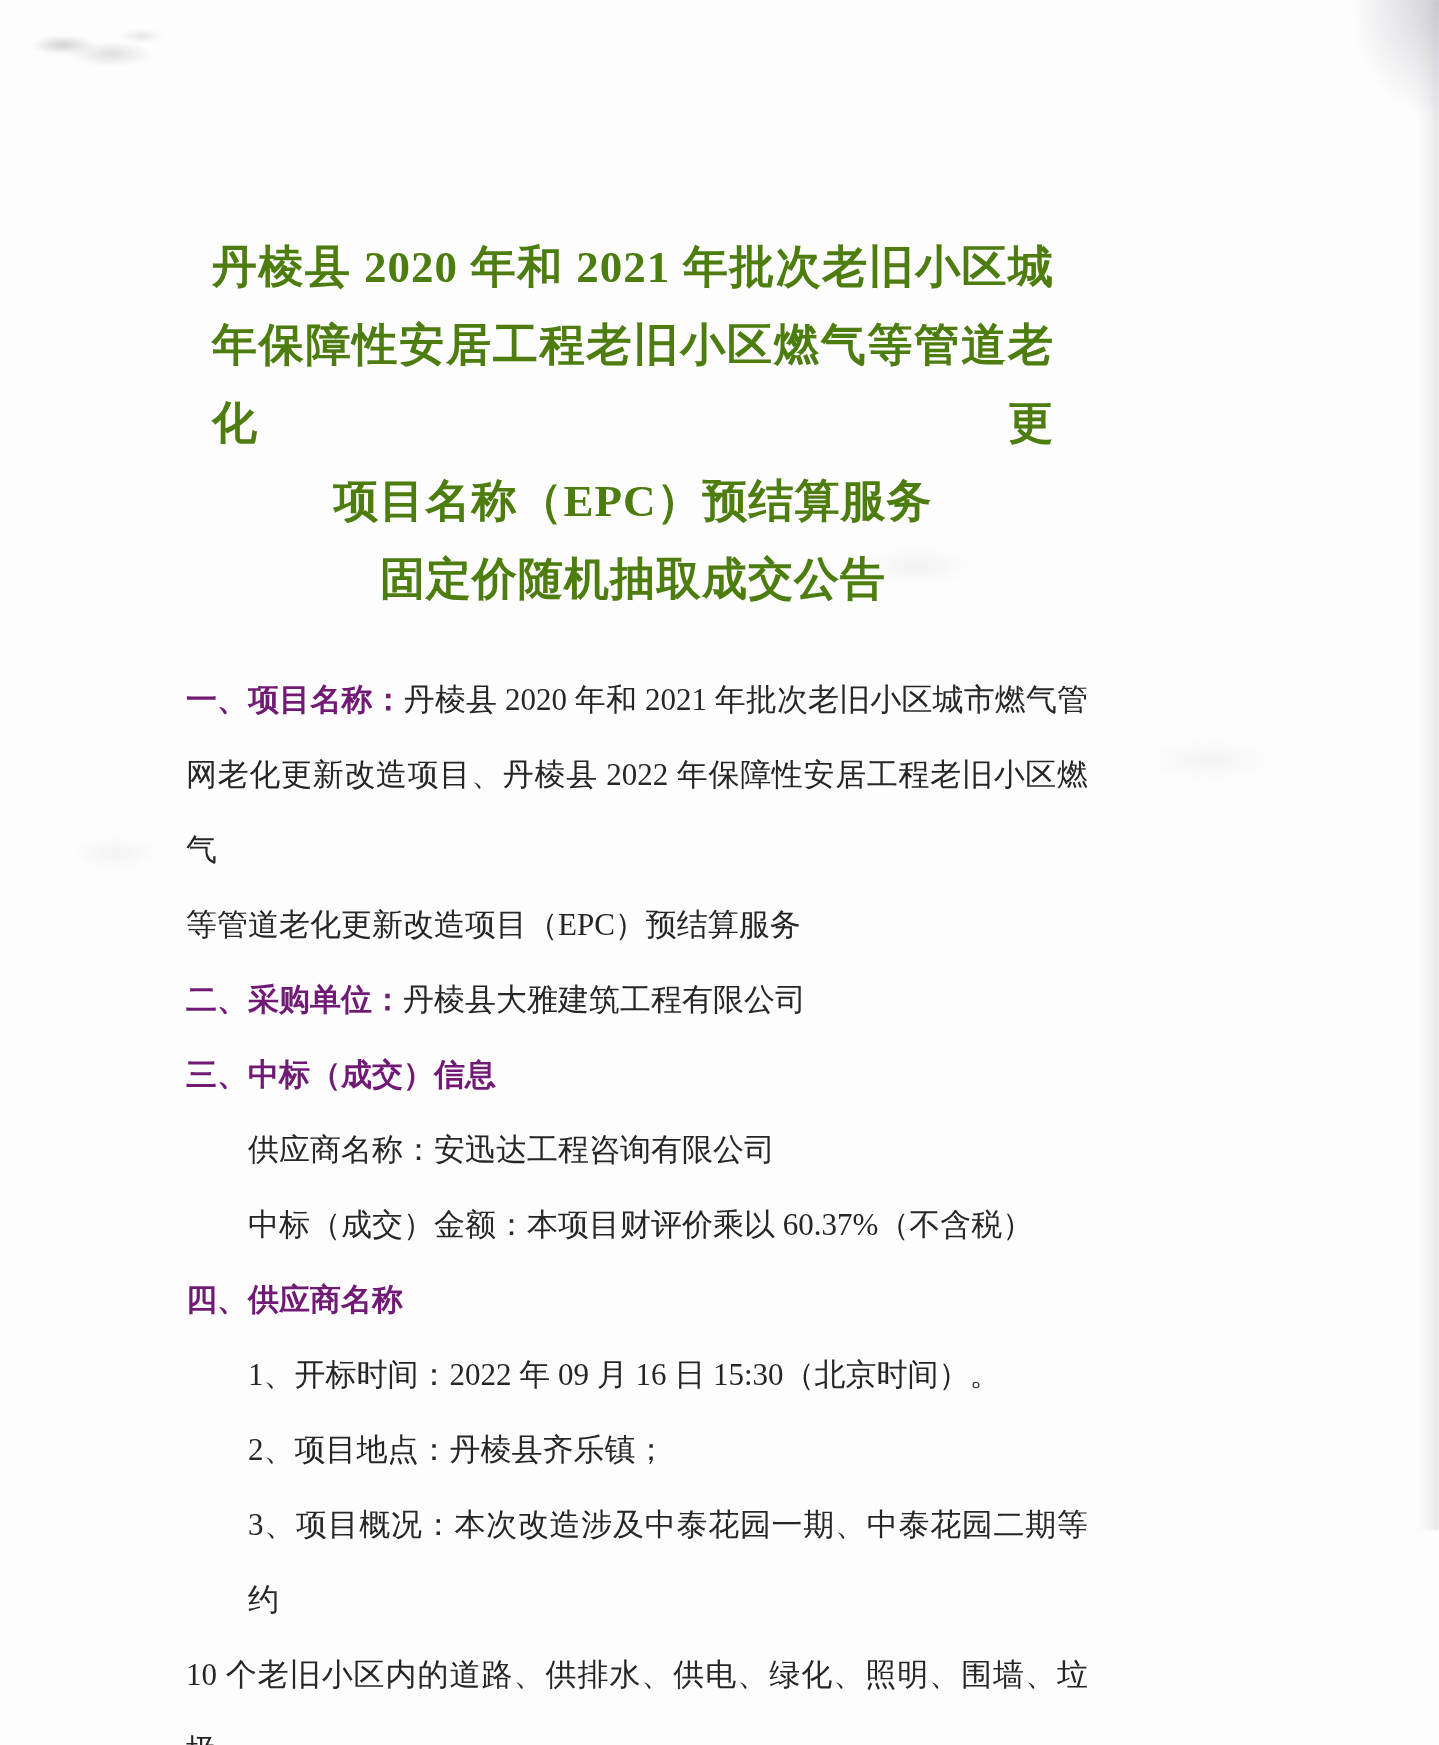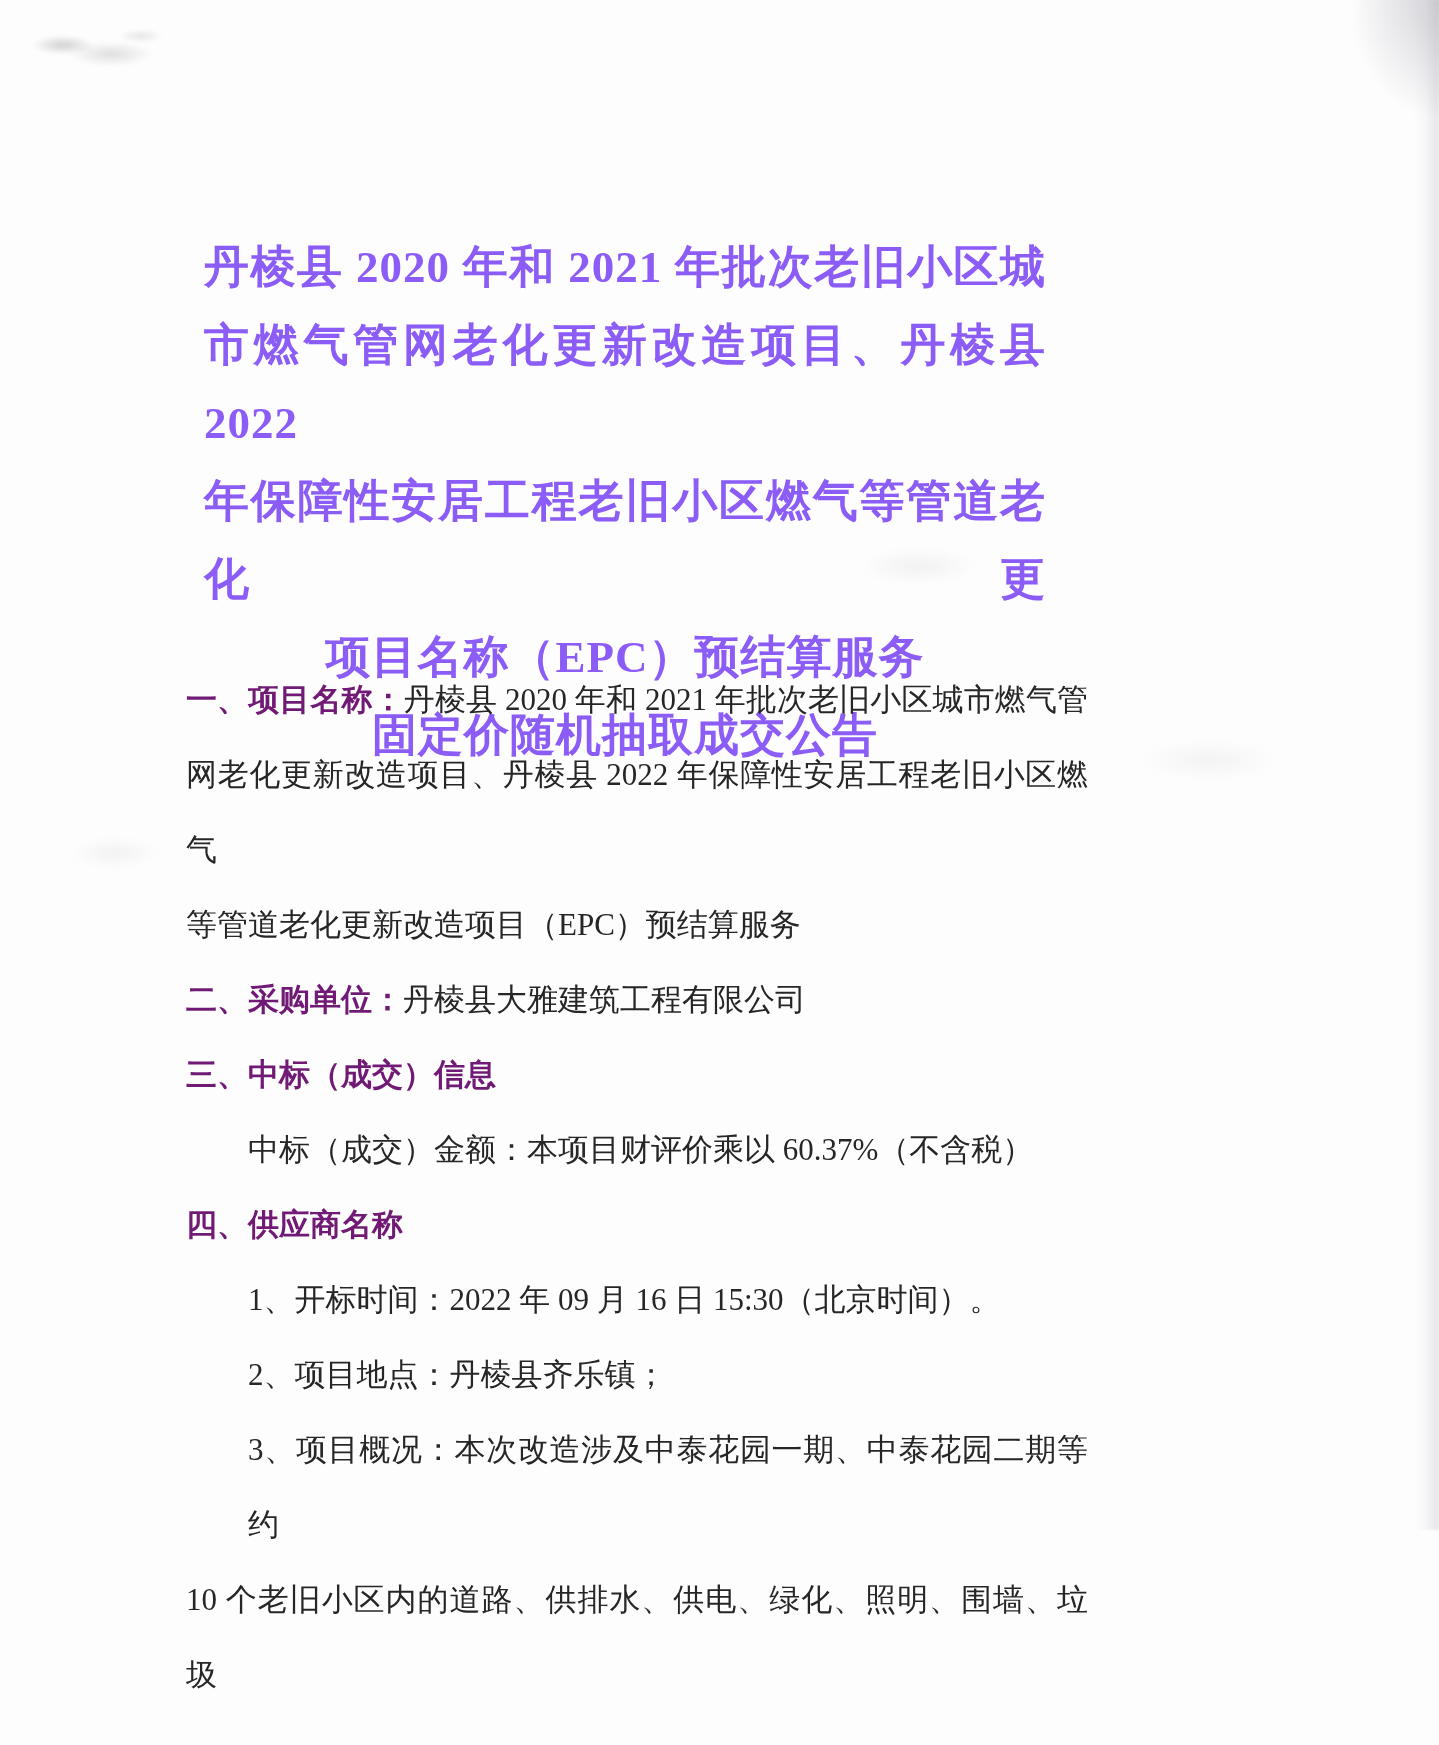--- a/index.html
+++ b/index.html
@@ -37,22 +37,22 @@
   .ghost { position: absolute; filter: blur(3px); }
   .ghost.g1 { left: 858px;  top: 548px; width: 120px; height: 36px;
     background: radial-gradient(ellipse, rgba(140,140,150,0.10), transparent 70%); }
   .ghost.g2 { left: 1140px; top: 740px; width: 140px; height: 40px;
     background: radial-gradient(ellipse, rgba(140,140,150,0.09), transparent 70%); }
   .ghost.g3 { left: 70px;   top: 838px; width: 90px;  height: 30px;
     background: radial-gradient(ellipse, rgba(140,140,150,0.10), transparent 70%); }
 
   
   .title {
-    position: absolute; left: 204px; top: 228px; width: 842px;
-    color: #8b5cf6;
+    position: absolute; left: 212px; top: 228px; width: 842px;
+    color: #4d7c0f;
   }
   .tline {
     font-size: 45px; font-weight: 700; line-height: 78px;
     letter-spacing: 1px;
   }
   .tline.justify { text-align: justify; text-align-last: justify; }
   .tline.center  { text-align: center; }
 
   
   .bodytext {
@@ -71,31 +71,31 @@
 <div class="page">
   <div class="smudge-tl"></div>
   <div class="corner-tr"></div>
   <div class="edge-right"></div>
   <div class="ghost g1"></div>
   <div class="ghost g2"></div>
   <div class="ghost g3"></div>
 
   <div class="title">
       <div class="tline justify">丹棱县 2020 年和 2021 年批次老旧小区城</div>
-      <div class="tline justify">市燃气管网老化更新改造项目、丹棱县 2022</div>
       <div class="tline justify">年保障性安居工程老旧小区燃气等管道老化更</div>
       <div class="tline center">项目名称（EPC）预结算服务</div>
       <div class="tline center">固定价随机抽取成交公告</div>
     </div>
   <div class="bodytext">
       <div class="line just"><span class="bold">一、项目名称：</span><span class="reg">丹棱县 2020 年和 2021 年批次老旧小区城市燃气管</span></div>
       <div class="line just"><span class="reg">网老化更新改造项目、丹棱县 2022 年保障性安居工程老旧小区燃气</span></div>
       <div class="line"><span class="reg">等管道老化更新改造项目（EPC）预结算服务</span></div>
       <div class="line"><span class="bold">二、采购单位：</span><span class="reg">丹棱县大雅建筑工程有限公司</span></div>
       <div class="line"><span class="bold">三、中标（成交）信息</span></div>
+      <div class="line ind"><span class="reg">供应商名称：安迅达工程咨询有限公司</span></div>
       <div class="line ind"><span class="reg">中标（成交）金额：本项目财评价乘以 60.37%（不含税）</span></div>
       <div class="line"><span class="bold">四、供应商名称</span></div>
       <div class="line ind"><span class="reg">1、开标时间：2022 年 09 月 16 日 15:30（北京时间）。</span></div>
       <div class="line ind"><span class="reg">2、项目地点：丹棱县齐乐镇；</span></div>
       <div class="line ind just"><span class="reg">3、项目概况：本次改造涉及中泰花园一期、中泰花园二期等约</span></div>
       <div class="line just"><span class="reg">10 个老旧小区内的道路、供排水、供电、绿化、照明、围墙、垃圾</span></div>
     </div>
 </div>
 
 </body></html>

